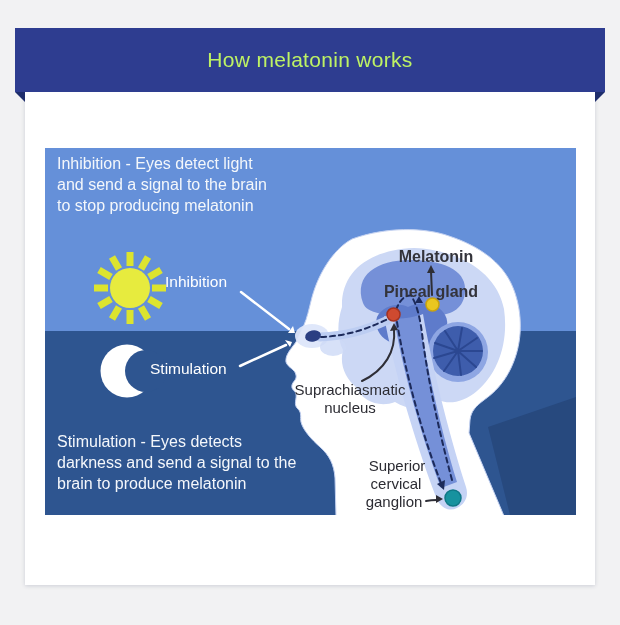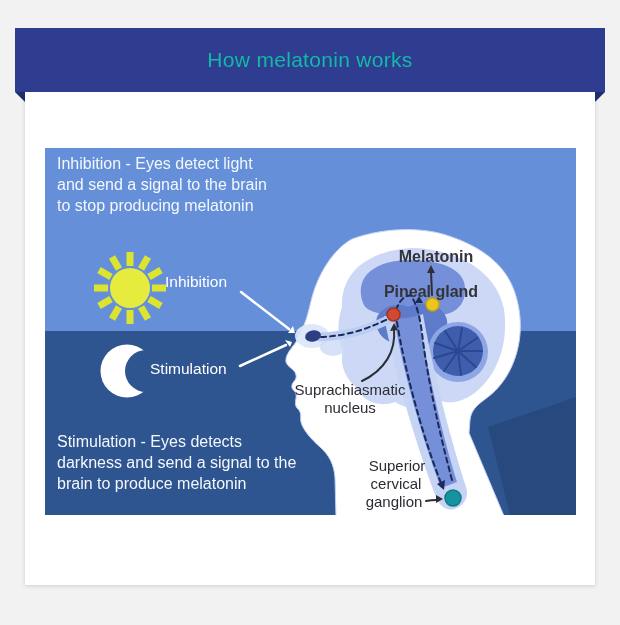--- a/index.html
+++ b/index.html
@@ -7,21 +7,21 @@
     width:620px;height:625px;position:relative;overflow:hidden;
     background:#f2f2f3;
     font-family:"Liberation Sans",sans-serif;
   }
   .header-bar{
     position:absolute;left:15px;top:28px;width:590px;height:64px;
     background:#2e3d90;z-index:3;
     display:flex;align-items:center;justify-content:center;
   }
   .header-title{
-    color:#14b8a6;font-size:21px;font-weight:400;letter-spacing:.3px;
+    color:#bef264;font-size:21px;font-weight:400;letter-spacing:.3px;
   }
   .fold{position:absolute;top:92px;width:0;height:0;z-index:2;}
   .fold-left{left:15px;border-top:10px solid #1e2d6b;border-left:10px solid transparent;}
   .fold-right{left:595px;border-top:10px solid #1e2d6b;border-right:10px solid transparent;}
   .card{
     position:absolute;left:25px;top:92px;width:570px;height:493px;
     background:#ffffff;z-index:1;
     box-shadow:0 1px 4px rgba(40,50,90,.18);
   }
   .diagram-wrap{position:absolute;left:45px;top:148px;width:531px;height:367px;z-index:2;}

